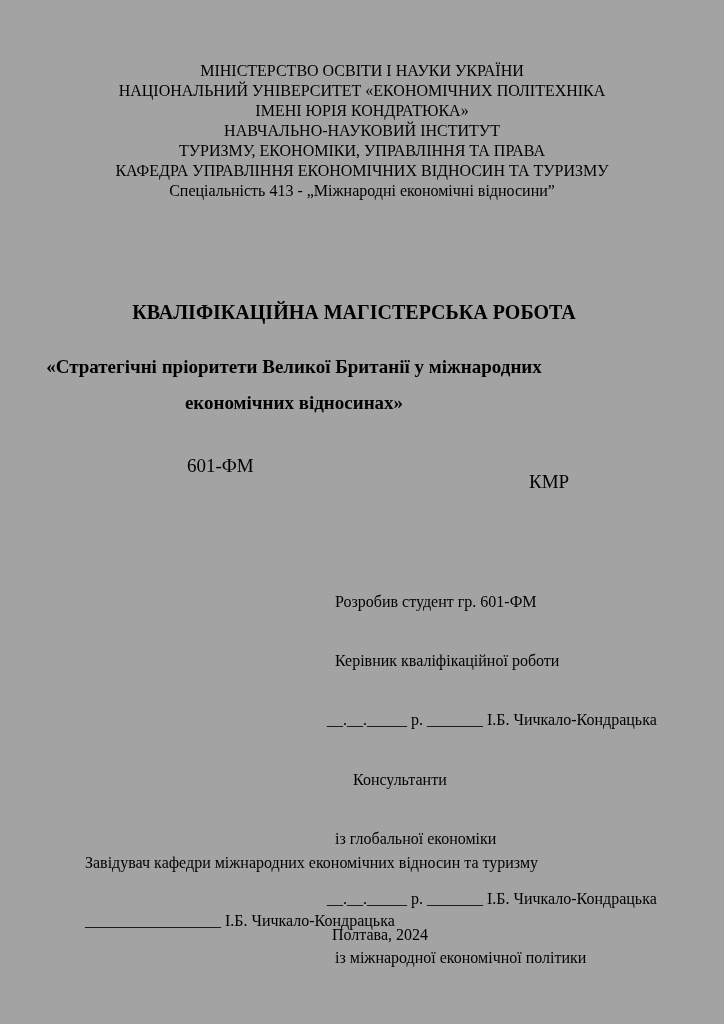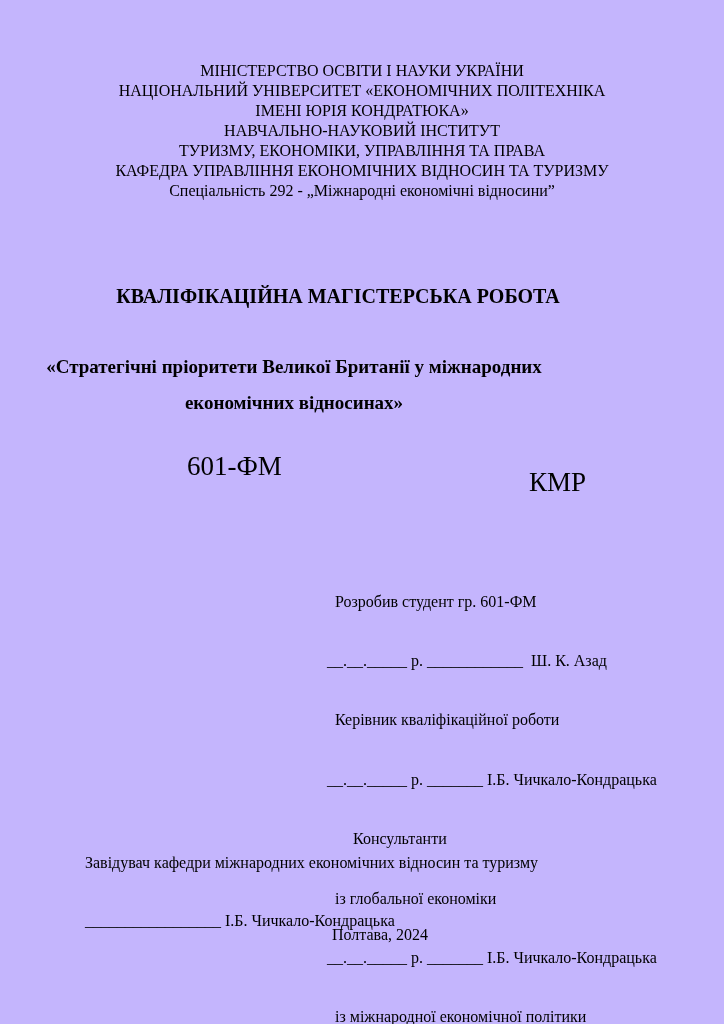--- a/index.html
+++ b/index.html
@@ -5,41 +5,41 @@
   html, body {
     margin: 0;
     padding: 0;
     background: #e8e8e8;
   }
   .page {
     position: relative;
     width: 724px;
     height: 1024px;
     margin: 0 auto;
-    background: #c4b5fd;
+    background: #a3a3a3;
     font-family: "Liberation Serif", "DejaVu Serif", serif;
     color: #000000;
     overflow: hidden;
   }
   .org-header {
     position: absolute;
     top: 61px;
     left: 0;
     width: 724px;
     text-align: center;
     font-size: 16px;
     line-height: 20px;
     font-weight: normal;
   }
   .work-type {
     position: absolute;
     top: 283px;
     left: 0;
     width: 676px;
-    margin: 0;
+    margin: 16px;
     text-align: center;
     font-size: 20px;
     line-height: 26px;
     font-weight: bold;
   }
   .thesis-title {
     position: absolute;
     top: 349px;
     left: 0;
     width: 588px;
@@ -47,21 +47,21 @@
     font-size: 19px;
     line-height: 36px;
     font-weight: bold;
   }
   .codes {
     position: absolute;
     top: 449px;
     left: 0;
     width: 724px;
     height: 34px;
-    font-size: 27px;
+    font-size: 19px;
     line-height: 30px;
   }
   .group-code { position: absolute; left: 187px; top: 2px; }
   .work-code  { position: absolute; left: 529px; top: 18px; text-align: center; }
   .sign-block {
     position: absolute;
     left: 327px;
     top: 552px;
     font-size: 16px;
     line-height: 19.8px;
@@ -91,38 +91,37 @@
 
 <div class="page">
 
   <header class="org-header">
     <div>МІНІСТЕРСТВО ОСВІТИ І НАУКИ УКРАЇНИ</div>
     <div>НАЦІОНАЛЬНИЙ УНІВЕРСИТЕТ «ЕКОНОМІЧНИХ ПОЛІТЕХНІКА</div>
     <div>ІМЕНІ ЮРІЯ КОНДРАТЮКА»</div>
     <div>НАВЧАЛЬНО-НАУКОВИЙ ІНСТИТУТ</div>
     <div>ТУРИЗМУ, ЕКОНОМІКИ, УПРАВЛІННЯ ТА ПРАВА</div>
     <div>КАФЕДРА УПРАВЛІННЯ ЕКОНОМІЧНИХ ВІДНОСИН ТА ТУРИЗМУ</div>
-    <div>Спеціальність 292 - „Міжнародні економічні відносини”</div>
+    <div>Спеціальність 413 - „Міжнародні економічні відносини”</div>
   </header>
 
   <h1 class="work-type">КВАЛІФІКАЦІЙНА МАГІСТЕРСЬКА РОБОТА</h1>
 
   <div class="thesis-title">
     <div>«Стратегічні пріоритети Великої Британії у міжнародних</div>
     <div>економічних відносинах»</div>
   </div>
 
   <div class="codes">
     <span class="group-code">601-ФМ</span>
     <span class="work-code">КМР</span>
   </div>
 
   <div class="sign-block">
     <div class="t">Розробив студент гр. 601-ФМ</div>
-    <div>__.__._____ р. ____________  Ш. К. Азад</div>
     <div class="t">Керівник кваліфікаційної роботи</div>
     <div>__.__._____ р. _______ І.Б. Чичкало-Кондрацька</div>
     <div class="c">Консультанти</div>
     <div class="t">із глобальної економіки</div>
     <div>__.__._____ р. _______ І.Б. Чичкало-Кондрацька</div>
     <div class="t">із міжнародної економічної політики</div>
     
     
     
   </div>

